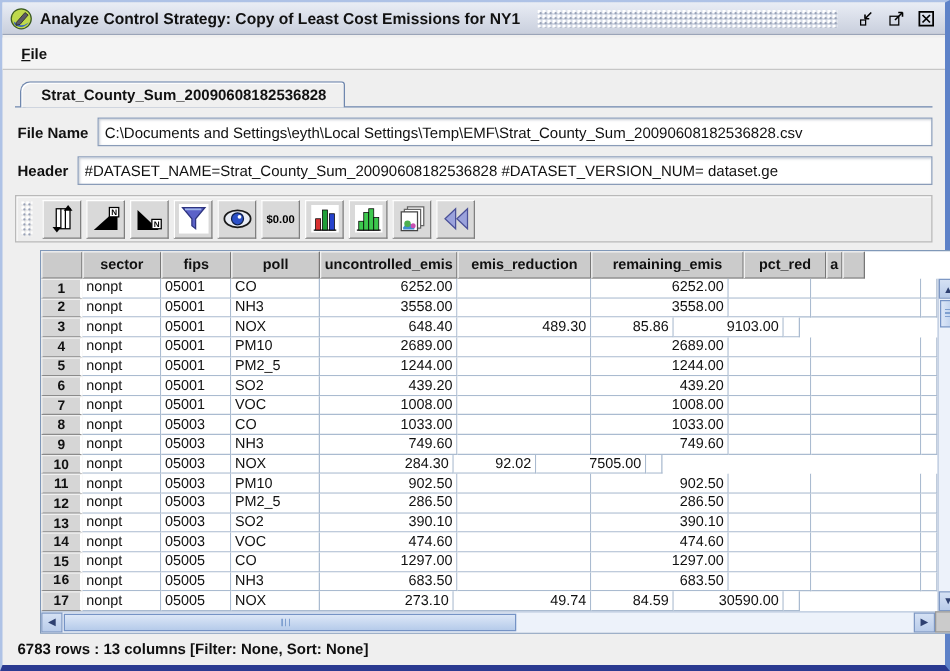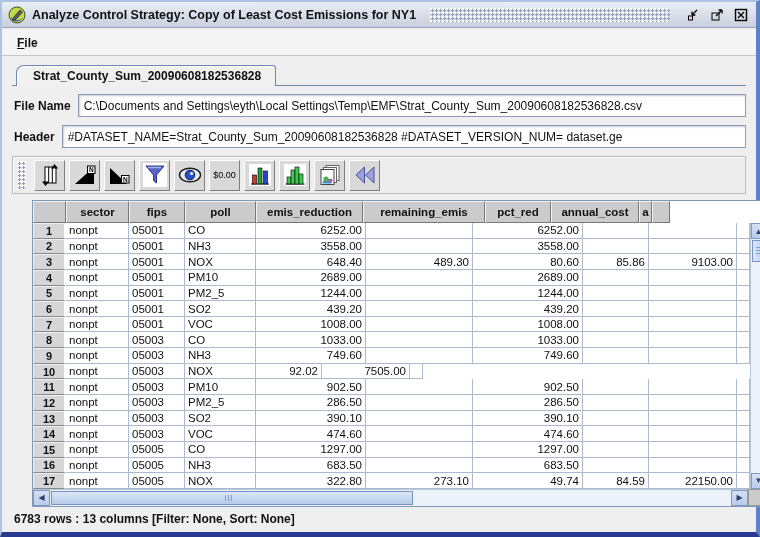--- a/index.html
+++ b/index.html
@@ -57,21 +57,21 @@
   .tb-handle { width:9px; height:28px; margin-right:4px;
     background-image:
       radial-gradient(circle at 1px 1px,#ffffff 30%,transparent 34%),
       radial-gradient(circle at 2.5px 2.5px,#97A1B6 30%,transparent 34%);
     background-size:4px 4px; }
   .tbtn { width:31px; height:31px; background:#D9D9D9;
     border-top:1px solid #fff; border-left:1px solid #fff;
     border-right:1px solid #7F7F7F; border-bottom:1px solid #7F7F7F;
     display:flex; align-items:center; justify-content:center; padding:0; }
   .tbtn svg { width:24px; height:24px; }
-  .curr { font-size:9px; font-weight:normal; color:#000; letter-spacing:0; }
+  .curr { font-size:9px; font-weight:bold; color:#000; letter-spacing:0; }
 
   
   .tablewrap { margin:6px 0 0 30px; width:735px; border:1px solid #8098B8; background:#fff; }
   .thead { display:flex; height:22px; }
   .hcell { background:#CBCBCB; font-size:11.5px; font-weight:bold; color:#111;
     display:flex; align-items:center; justify-content:center; overflow:hidden;
     border-top:1px solid #F2F2F2; border-left:1px solid #F2F2F2;
     border-right:1px solid #777; border-bottom:1px solid #777; white-space:nowrap; }
   .bodyzone { display:flex; }
   .rows { width:717px; }
@@ -264,24 +264,24 @@
         </button>
       </span>
   </div>
 
   <div class="tablewrap">
     <div class="thead">
         <div class="hcell" style="width: 33px;"></div>
         <div class="hcell" style="width: 63px;">sector</div>
         <div class="hcell" style="width: 56px;">fips</div>
         <div class="hcell" style="width: 71px;">poll</div>
+        <div class="hcell" style="width: 110px;">uncontrolled_emis</div>
         <div class="hcell" style="width: 107px;">emis_reduction</div>
         <div class="hcell" style="width: 122px;">remaining_emis</div>
         <div class="hcell" style="width: 66px;">pct_red</div>
-        <div class="hcell" style="width: 88px;">annual_cost</div>
         <div class="hcell" style="width: 13px;">a</div>
         <div class="hcell" style="width: 18px;"></div>
       </div>
     <div class="bodyzone">
       <div class="rows">
           <div class="trow">
             <div class="rn" style="width: 33px;">1</div>
             <div class="cell" style="width: 63px;">nonpt</div>
             <div class="cell" style="width: 56px;">05001</div>
             <div class="cell" style="width: 71px;">CO</div>
@@ -304,21 +304,20 @@
             <div class="cell right" style="width: 88px;"></div>
             <div class="cell" style="width: 13px;"></div>
           </div>
           <div class="trow">
             <div class="rn" style="width: 33px;">3</div>
             <div class="cell" style="width: 63px;">nonpt</div>
             <div class="cell" style="width: 56px;">05001</div>
             <div class="cell" style="width: 71px;">NOX</div>
             <div class="cell right" style="width: 110px;">648.40</div>
             <div class="cell right" style="width: 107px;">489.30</div>
-            <div class="cell right" style="width: 110px;">80.60</div>
             <div class="cell right" style="width: 66px;">85.86</div>
             <div class="cell right" style="width: 88px;">9103.00</div>
             <div class="cell" style="width: 13px;"></div>
           </div>
           <div class="trow">
             <div class="rn" style="width: 33px;">4</div>
             <div class="cell" style="width: 63px;">nonpt</div>
             <div class="cell" style="width: 56px;">05001</div>
             <div class="cell" style="width: 71px;">PM10</div>
             <div class="cell right" style="width: 110px;">2689.00</div>
@@ -386,20 +385,21 @@
             <div class="cell right" style="width: 110px;">749.60</div>
             <div class="cell right" style="width: 66px;"></div>
             <div class="cell right" style="width: 88px;"></div>
             <div class="cell" style="width: 13px;"></div>
           </div>
           <div class="trow">
             <div class="rn" style="width: 33px;">10</div>
             <div class="cell" style="width: 63px;">nonpt</div>
             <div class="cell" style="width: 56px;">05003</div>
             <div class="cell" style="width: 71px;">NOX</div>
+            <div class="cell right" style="width: 107px;">284.30</div>
             <div class="cell right" style="width: 66px;">92.02</div>
             <div class="cell right" style="width: 88px;">7505.00</div>
             <div class="cell" style="width: 13px;"></div>
           </div>
           <div class="trow">
             <div class="rn" style="width: 33px;">11</div>
             <div class="cell" style="width: 63px;">nonpt</div>
             <div class="cell" style="width: 56px;">05003</div>
             <div class="cell" style="width: 71px;">PM10</div>
             <div class="cell right" style="width: 110px;">902.50</div>
@@ -451,41 +451,40 @@
             <div class="cell" style="width: 56px;">05005</div>
             <div class="cell" style="width: 71px;">CO</div>
             <div class="cell right" style="width: 110px;">1297.00</div>
             <div class="cell right" style="width: 107px;"></div>
             <div class="cell right" style="width: 110px;">1297.00</div>
             <div class="cell right" style="width: 66px;"></div>
             <div class="cell right" style="width: 88px;"></div>
             <div class="cell" style="width: 13px;"></div>
           </div>
           <div class="trow">
-            <div class="rn" style="width: 33px;">16</div>
+            <div class="rn" style="width: 33px; font-family: Liberation Mono, monospace;">16</div>
             <div class="cell" style="width: 63px;">nonpt</div>
             <div class="cell" style="width: 56px;">05005</div>
             <div class="cell" style="width: 71px;">NH3</div>
             <div class="cell right" style="width: 110px;">683.50</div>
             <div class="cell right" style="width: 107px;"></div>
             <div class="cell right" style="width: 110px;">683.50</div>
             <div class="cell right" style="width: 66px;"></div>
             <div class="cell right" style="width: 88px;"></div>
             <div class="cell" style="width: 13px;"></div>
           </div>
           <div class="trow">
             <div class="rn" style="width: 33px;">17</div>
             <div class="cell" style="width: 63px;">nonpt</div>
             <div class="cell" style="width: 56px;">05005</div>
             <div class="cell" style="width: 71px;">NOX</div>
-            <div class="cell right" style="width: 110px;">322.80</div>
             <div class="cell right" style="width: 107px;">273.10</div>
             <div class="cell right" style="width: 110px;">49.74</div>
             <div class="cell right" style="width: 66px;">84.59</div>
-            <div class="cell right" style="width: 88px;">22150.00</div>
+            <div class="cell right" style="width: 88px;">30590.00</div>
             <div class="cell" style="width: 13px;"></div>
           </div>
         </div>
       <div class="vscroll">
         <button class="sbtn">▲</button>
         <div class="vthumb"></div>
         <div class="vfill"></div>
         <button class="sbtn">▼</button>
       </div>
     </div>

